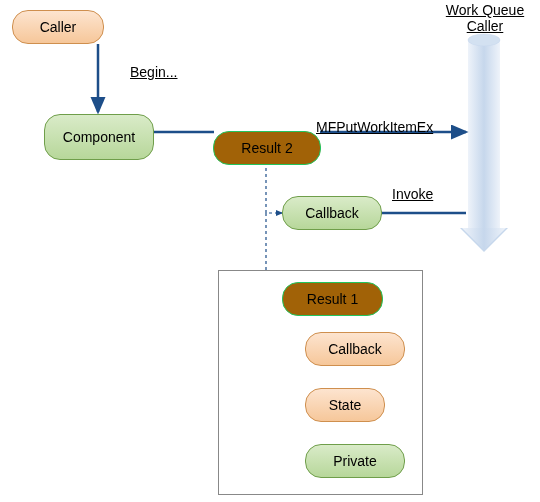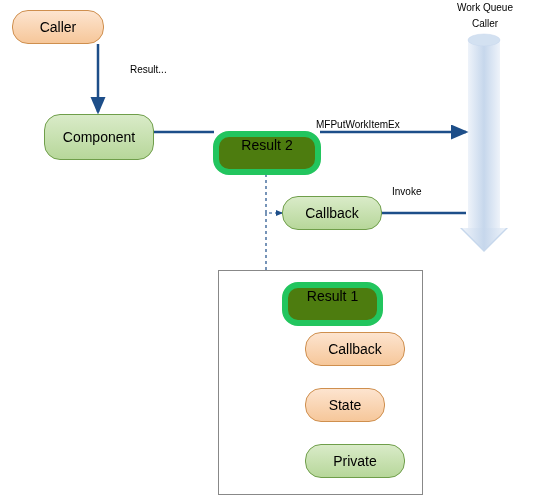--- a/index.html
+++ b/index.html
@@ -26,29 +26,29 @@
   }
   .orange {
     background: linear-gradient(#fde4cf, #f6c79a);
     border: 1px solid #cf8f4e;
   }
   .green {
     background: linear-gradient(#d9ebc8, #b7d79a);
     border: 1px solid #6f9e4a;
   }
   .white {
-    background: #4d7c0f;
-    border: 6px solid #22c55e;
-    align-items: flex-end;
+    background: #a16207;
+    border: 1px solid #22c55e;
   }
   .label {
     position: absolute;
-    font-size: 10px;
+    font-size: 14px;
     color: #000;
     white-space: nowrap;
+    text-decoration: underline;
   }
   .container-box {
     position: absolute;
     border: 1px solid #888;
     background: #fff;
     box-sizing: border-box;
   }
   svg.overlay {
     position: absolute;
     left: 0;
@@ -97,21 +97,21 @@
 
   <path d="M 266 150 L 266 213 L 282 213" fill="none" stroke="#1d4e89" stroke-width="1.2" stroke-dasharray="3,3" marker-end="url(#arrowhead-sm)"></path>
 
   <path d="M 266 213 L 266 298 L 282 298" fill="none" stroke="#1d4e89" stroke-width="1.2" stroke-dasharray="3,3" marker-end="url(#arrowhead-sm)"></path>
 </svg>
 
 <div class="box orange" style="left:12px; top:10px; width:92px; height:34px;">
   <span>Caller</span>
 </div>
 
-<div class="label" style="left:130px; top:64px;">Result...</div>
+<div class="label" style="left:130px; top:64px;">Begin...</div>
 
 <div class="box green" style="left:44px; top:114px; width:110px; height:46px;">
   <span>Component</span>
 </div>
 
 <div class="box white" style="left:213px; top:131px; width:108px; height:34px;">
   <span>Result 2</span>
 </div>
 
 <div class="label" style="left:316px; top:119px;">MFPutWorkItemEx</div>

